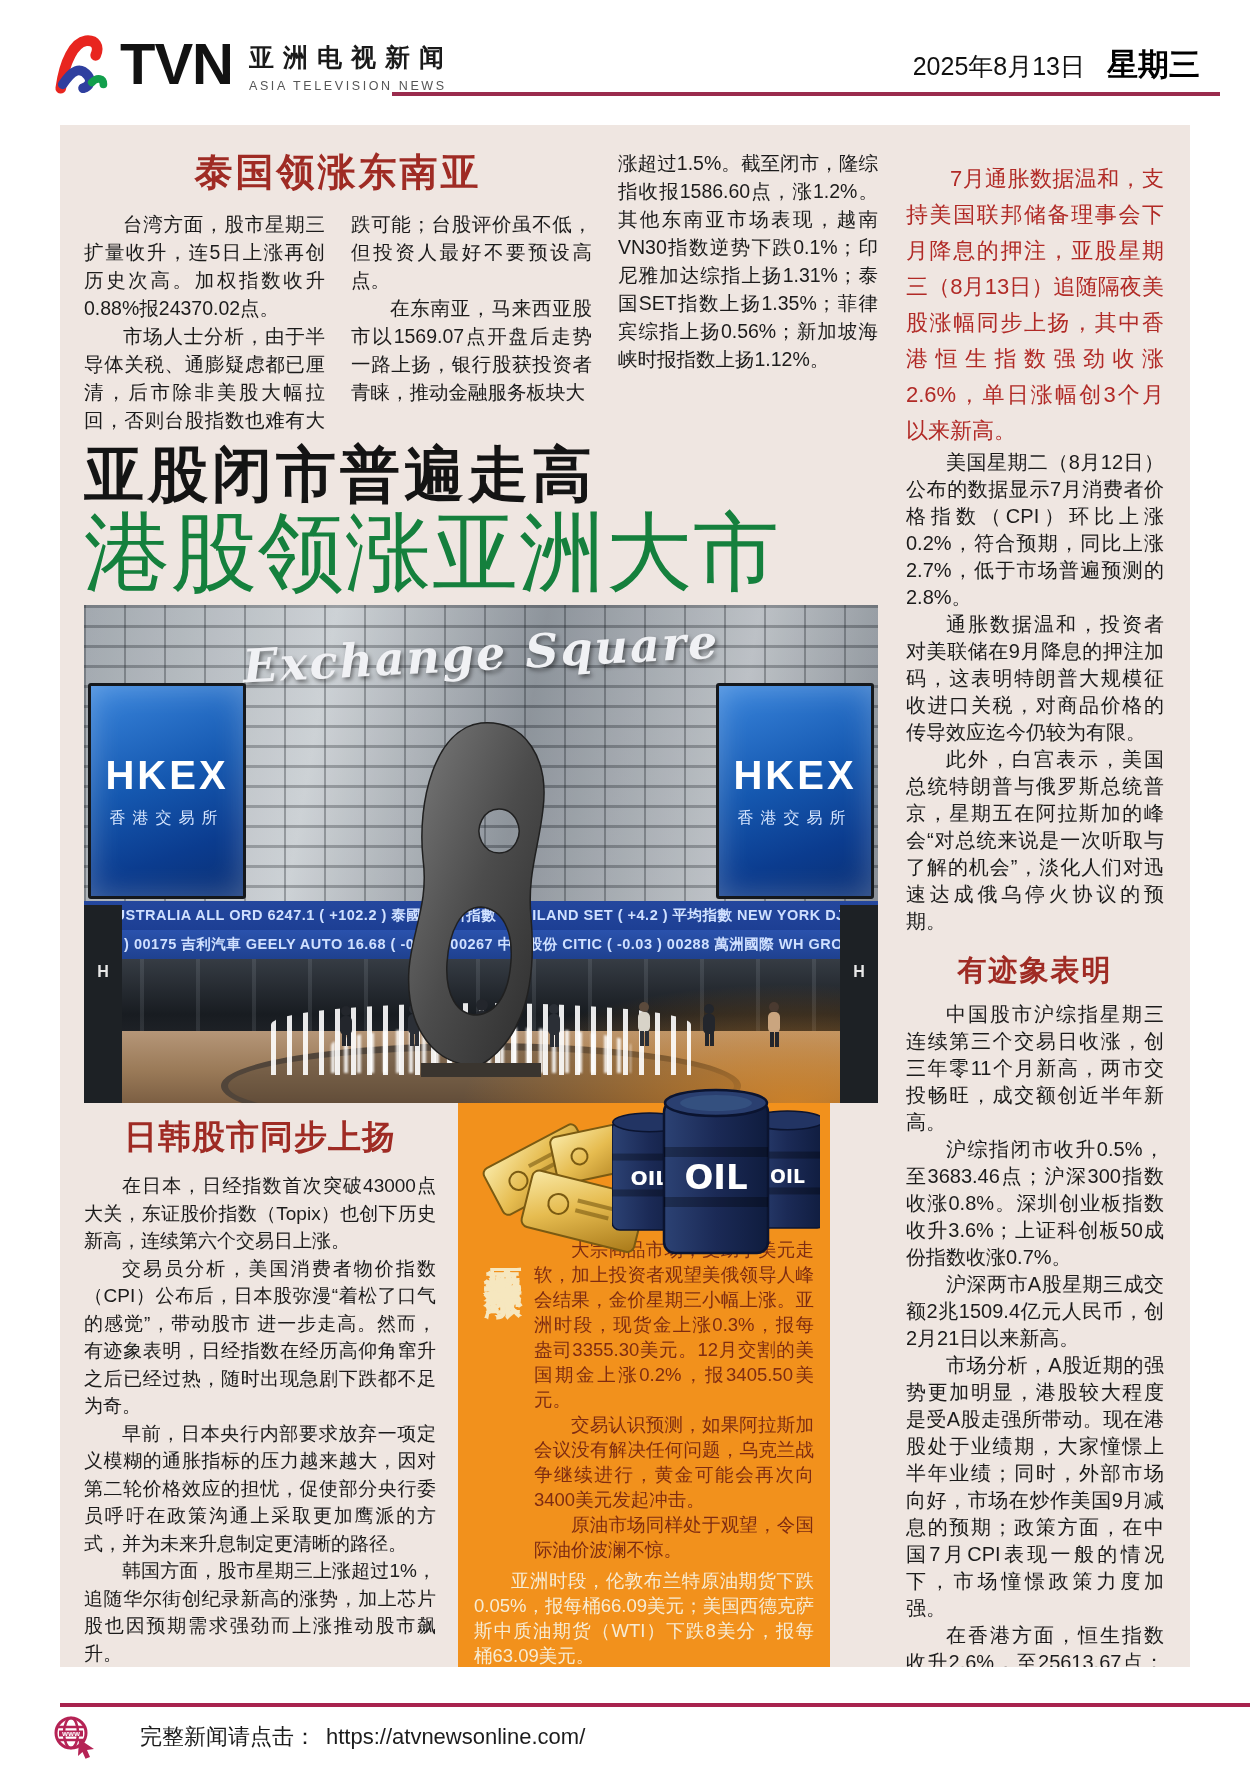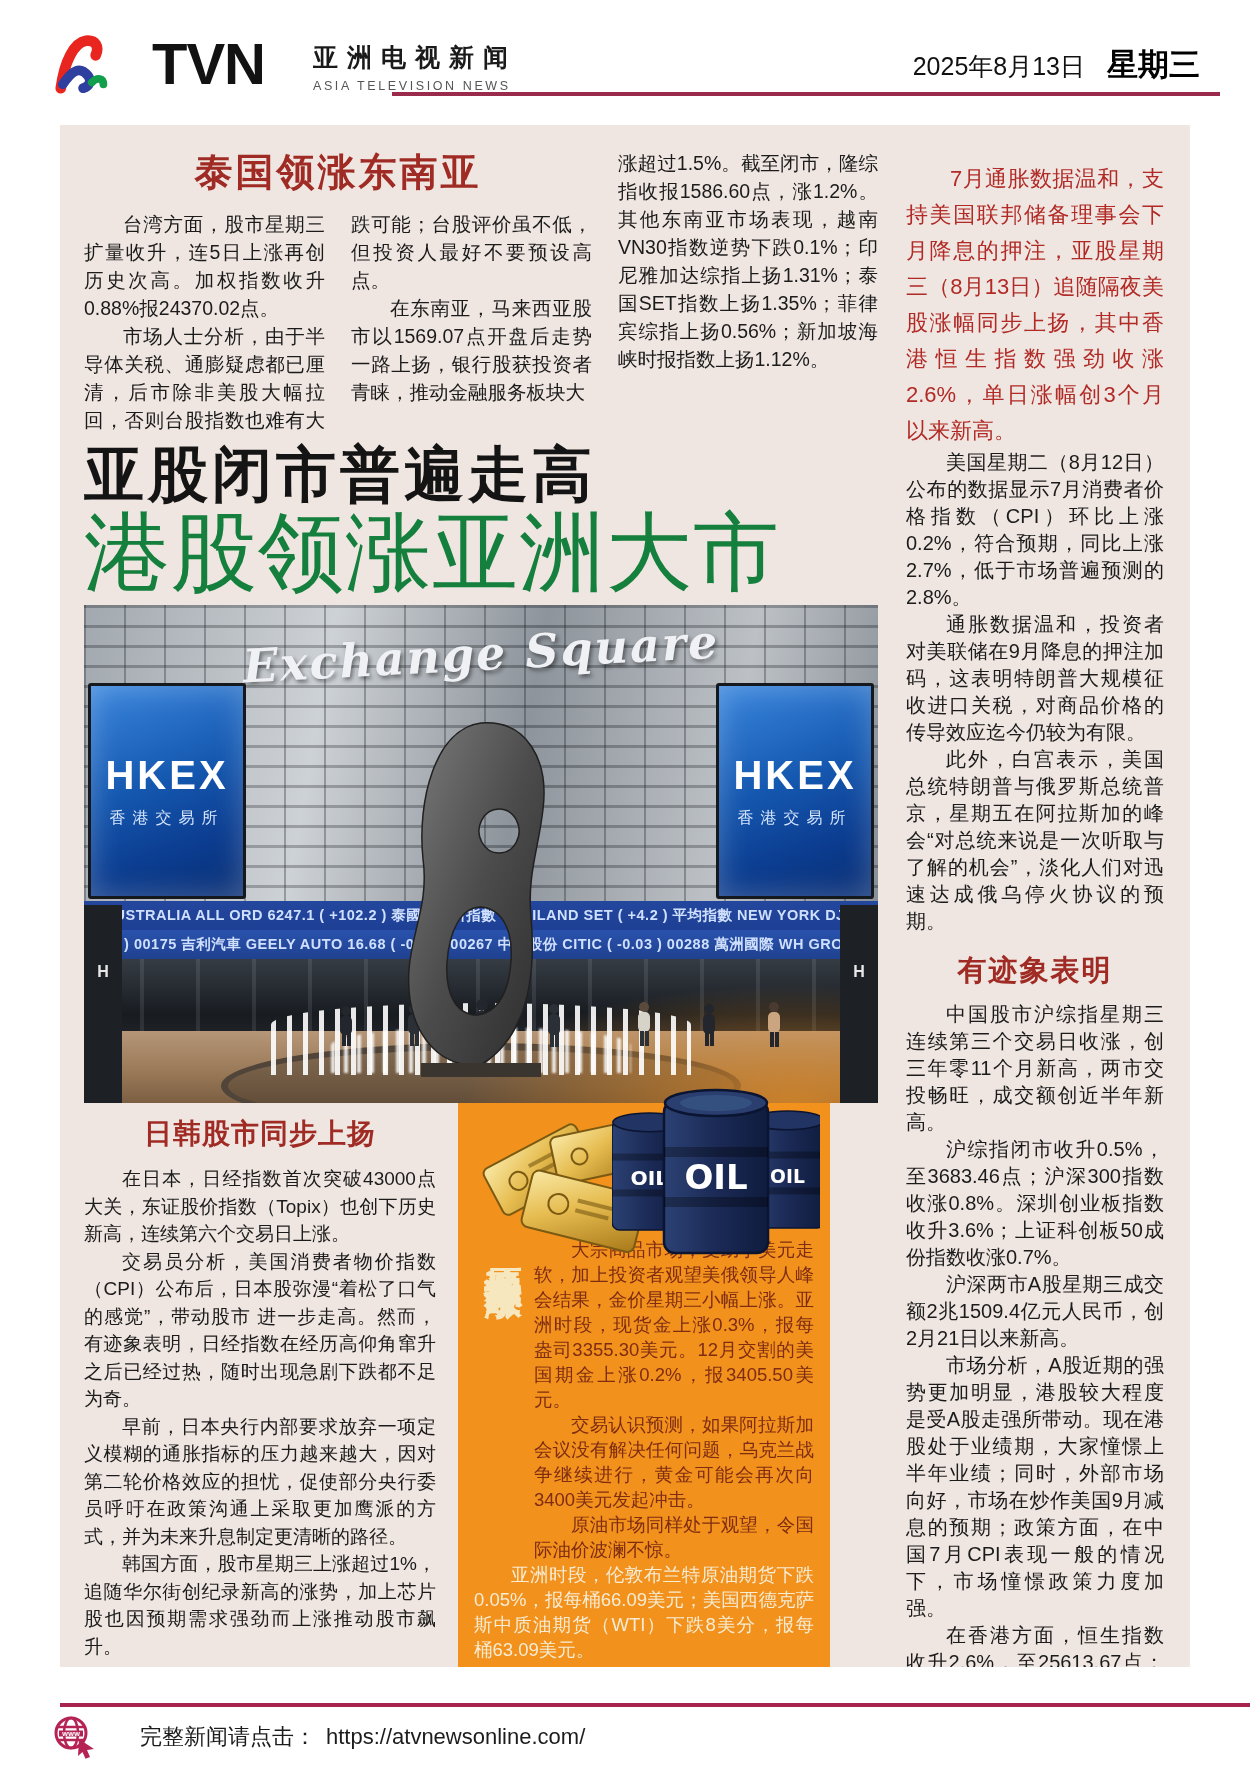--- a/index.html
+++ b/index.html
@@ -1,21 +1,21 @@
 <!DOCTYPE html>
 <html><head>
 <meta charset="utf-8">
 <style>
   * { margin:0; padding:0; box-sizing:border-box; }
   body { width:1250px; height:1768px; background:#ffffff; position:relative;
          font-family:"Liberation Sans", sans-serif; overflow:hidden; }
 
   
   .header { position:absolute; left:0; top:0; width:1250px; height:122px; background:#fff; }
-  .logo-wrap { position:absolute; left:52px; top:30px; display:flex; align-items:center;gap:32px; }
+  .logo-wrap { position:absolute; left:52px; top:30px; display:flex; align-items:center; }
   .logo-mark { width:66px; height:62px; }
   .logo-tvn { font-size:58px; font-weight:800; color:#121212; letter-spacing:-1px; margin-left:2px; }
   .brand { margin-left:16px; padding-top:6px; }
   .brand-cn { font-size:25px; font-weight:700; color:#1a1a1a; letter-spacing:9px; }
   .brand-en { font-size:12.5px; color:#555; letter-spacing:2.6px; margin-top:5px; }
   .date-wrap { position:absolute; right:50px; top:44px; display:flex; align-items:baseline; gap:22px; }
   .date-txt { font-size:25px; color:#111; }
   .weekday-txt { font-size:31px; font-weight:800; color:#000000; }
   .header-rule { position:absolute; left:392px; right:30px; top:92px; height:4px; background:#9a2b4d; }
 
@@ -83,34 +83,34 @@
       border-radius:50% 50% 0 0 / 30% 30% 0 0; filter:blur(.6px); opacity:.95; }
   .jets2 { position:absolute; left:247px; bottom:30px; width:300px; height:46px;
       background:repeating-linear-gradient(90deg, rgba(255,255,255,.85) 0 4px, rgba(255,255,255,0) 4px 13px);
       border-radius:50% 50% 0 0 / 40% 40% 0 0; filter:blur(.8px); }
   .sculpture { position:absolute; left:297px; top:112px; }
   .people { position:absolute; left:0; top:384px; }
 
   
   .bottom-row { display:flex; gap:22px; margin-top:0; height:586px; }
   .jp-article { width:352px; padding-top:12px; }
-  .jp-title { font-size:28px; font-weight:800; color:#9f2b24; text-align:center; letter-spacing:1px;
+  .jp-title { font-size:33px; font-weight:800; color:#9f2b24; text-align:center; letter-spacing:1px;
               margin-bottom:12px; white-space:nowrap; }
   .jp-article .body-p { font-size:19px; line-height:27.5px; }
 
   .orange-box { width:372px; height:586px; background:#f2911c; padding:0 16px 10px 16px; position:relative; }
   .ob-images { position:relative; height:128px; }
   .gold-svg { position:absolute; left:-8px; top:14px; }
   .oil-svg  { position:absolute; right:-6px; top:-16px; }
   .ob-main { display:flex; gap:8px; margin-top:6px; }
   .ob-vtitle { writing-mode:vertical-rl; text-orientation:upright; font-size:38px; font-weight:800;
       color:#f6e7bf; letter-spacing:2px; line-height:1.25; width:52px; }
   .ob-dark { flex:1; }
   .ob-dark .body-p { font-size:18.5px; line-height:25px; color:#7e2c12; }
-  .ob-cream { }
+  .ob-cream { margin-top:6px; }
   .ob-cream .body-p { font-size:18.5px; line-height:25px; color:#f7ecd4; }
 
   
   .lead-red { font-size:22px; font-weight:400; color:#b12a26; line-height:36px;
       text-align:justify; text-indent:2em; }
   .right-col .body-p { font-size:20px; line-height:27px; }
   .rc-heading { font-size:29px; font-weight:800; color:#9f2b24; text-align:center;
       letter-spacing:2px; margin:16px 0 10px 0; }
 
   

